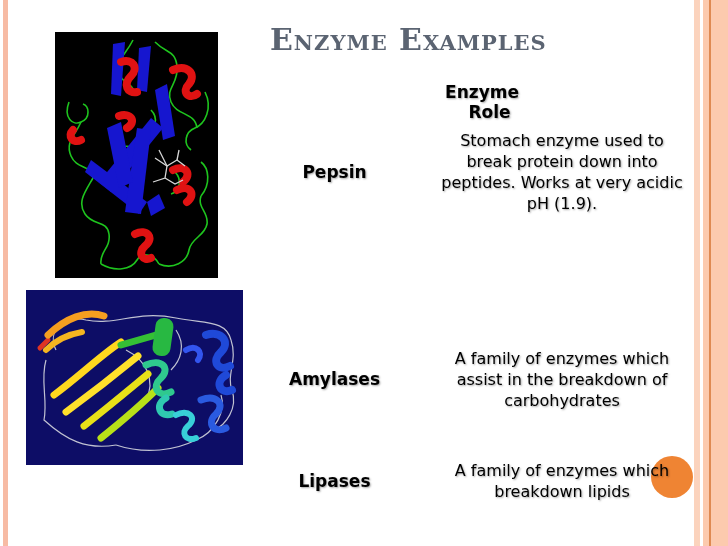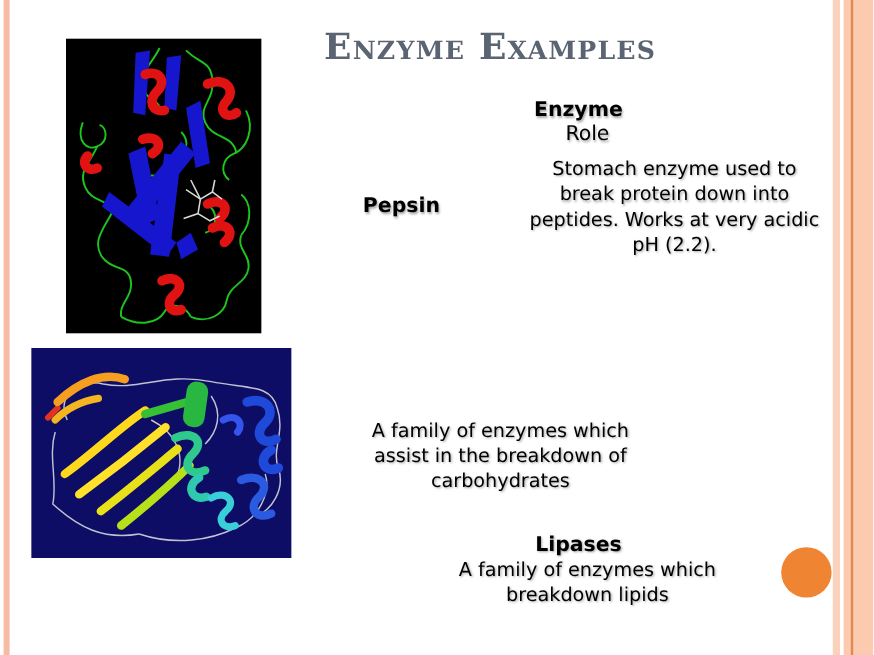--- a/index.html
+++ b/index.html
@@ -26,26 +26,26 @@
   .caption{position:absolute;left:12px;top:472px;width:246px;text-align:center;
            font-family:"Liberation Sans",sans-serif;font-size:13px;line-height:17.5px;color:#111;}
   .caption b{font-weight:bold;}
 
   
   .thead-row,.trow{position:absolute;left:262px;width:440px;display:flex;align-items:center;z-index:2;}
   .cell-enzyme{width:145px;text-align:center;font-weight:bold;font-size:17px;color:#000;
                text-shadow:1px 1px 2px rgba(0,0,0,0.35);}
   .cell-role{width:280px;margin-left:15px;text-align:center;font-size:16px;line-height:21px;color:#000;
              white-space:pre-line;text-shadow:1px 1px 2px rgba(0,0,0,0.35);}
-  .thead-row .cell-role{font-weight:normal;font-size:17px;white-space:nowrap;}
+  .thead-row .cell-role{font-weight:bold;font-size:17px;white-space:nowrap;}
   .row-header{top:82px;height:30px;flex-direction:column;}
   .row-1{top:120px;height:104px;}
   .row-2{top:230px;height:86px;}
   .row-3{top:336px;height:86px;}
-  .row-4{top:444px;height:74px;flex-direction:column;}
+  .row-4{top:444px;height:74px;}
 
   
   .orange-circle{position:absolute;left:651px;top:456px;width:42px;height:42px;border-radius:50%;
                  background:#ef8433;z-index:1;}
 </style>
 </head>
 <body>
 
 <div id="slide">
 
@@ -150,25 +150,26 @@
   <div class="thead-row row-header">
     <div class="cell-enzyme">Enzyme</div>
     <div class="cell-role">Role</div>
   </div>
 
   <div class="trow row-1">
     <div class="cell-enzyme">Pepsin</div>
     <div class="cell-role">Stomach enzyme used to
 break protein down into
 peptides. Works at very acidic
-pH (2.2).</div>
+pH (1.9).</div>
   </div>
   <div class="trow row-2">
   </div>
   <div class="trow row-3">
+    <div class="cell-enzyme">Amylases</div>
     <div class="cell-role">A family of enzymes which
 assist in the breakdown of
 carbohydrates</div>
   </div>
   <div class="trow row-4">
     <div class="cell-enzyme">Lipases</div>
     <div class="cell-role">A family of enzymes which
 breakdown lipids</div>
   </div>
 

